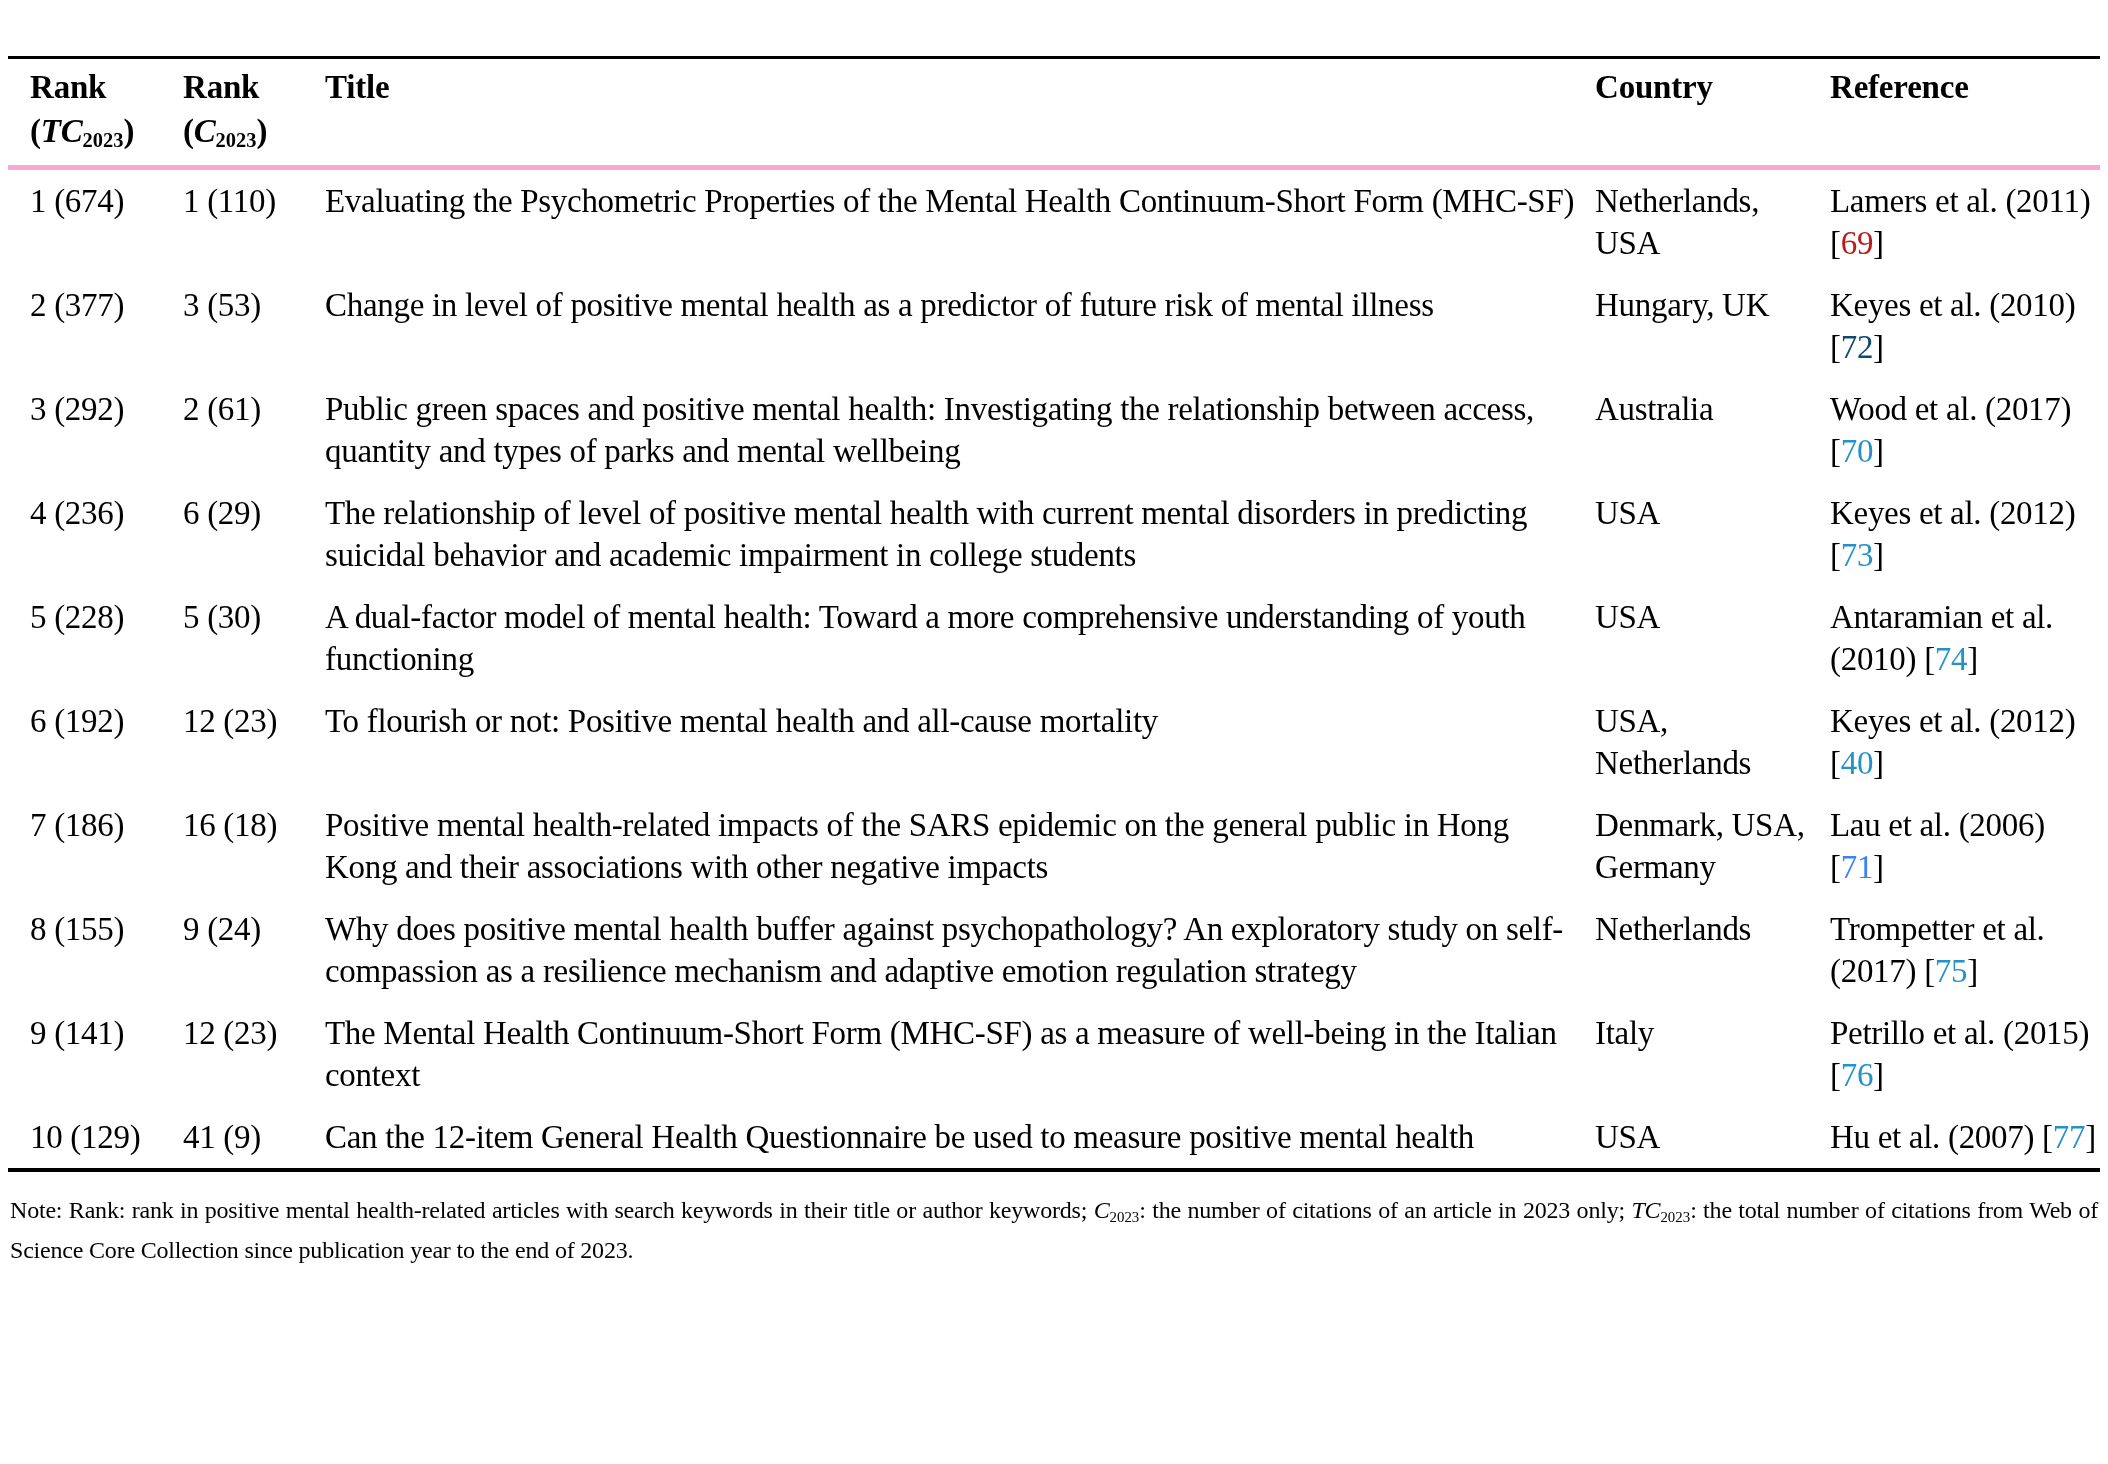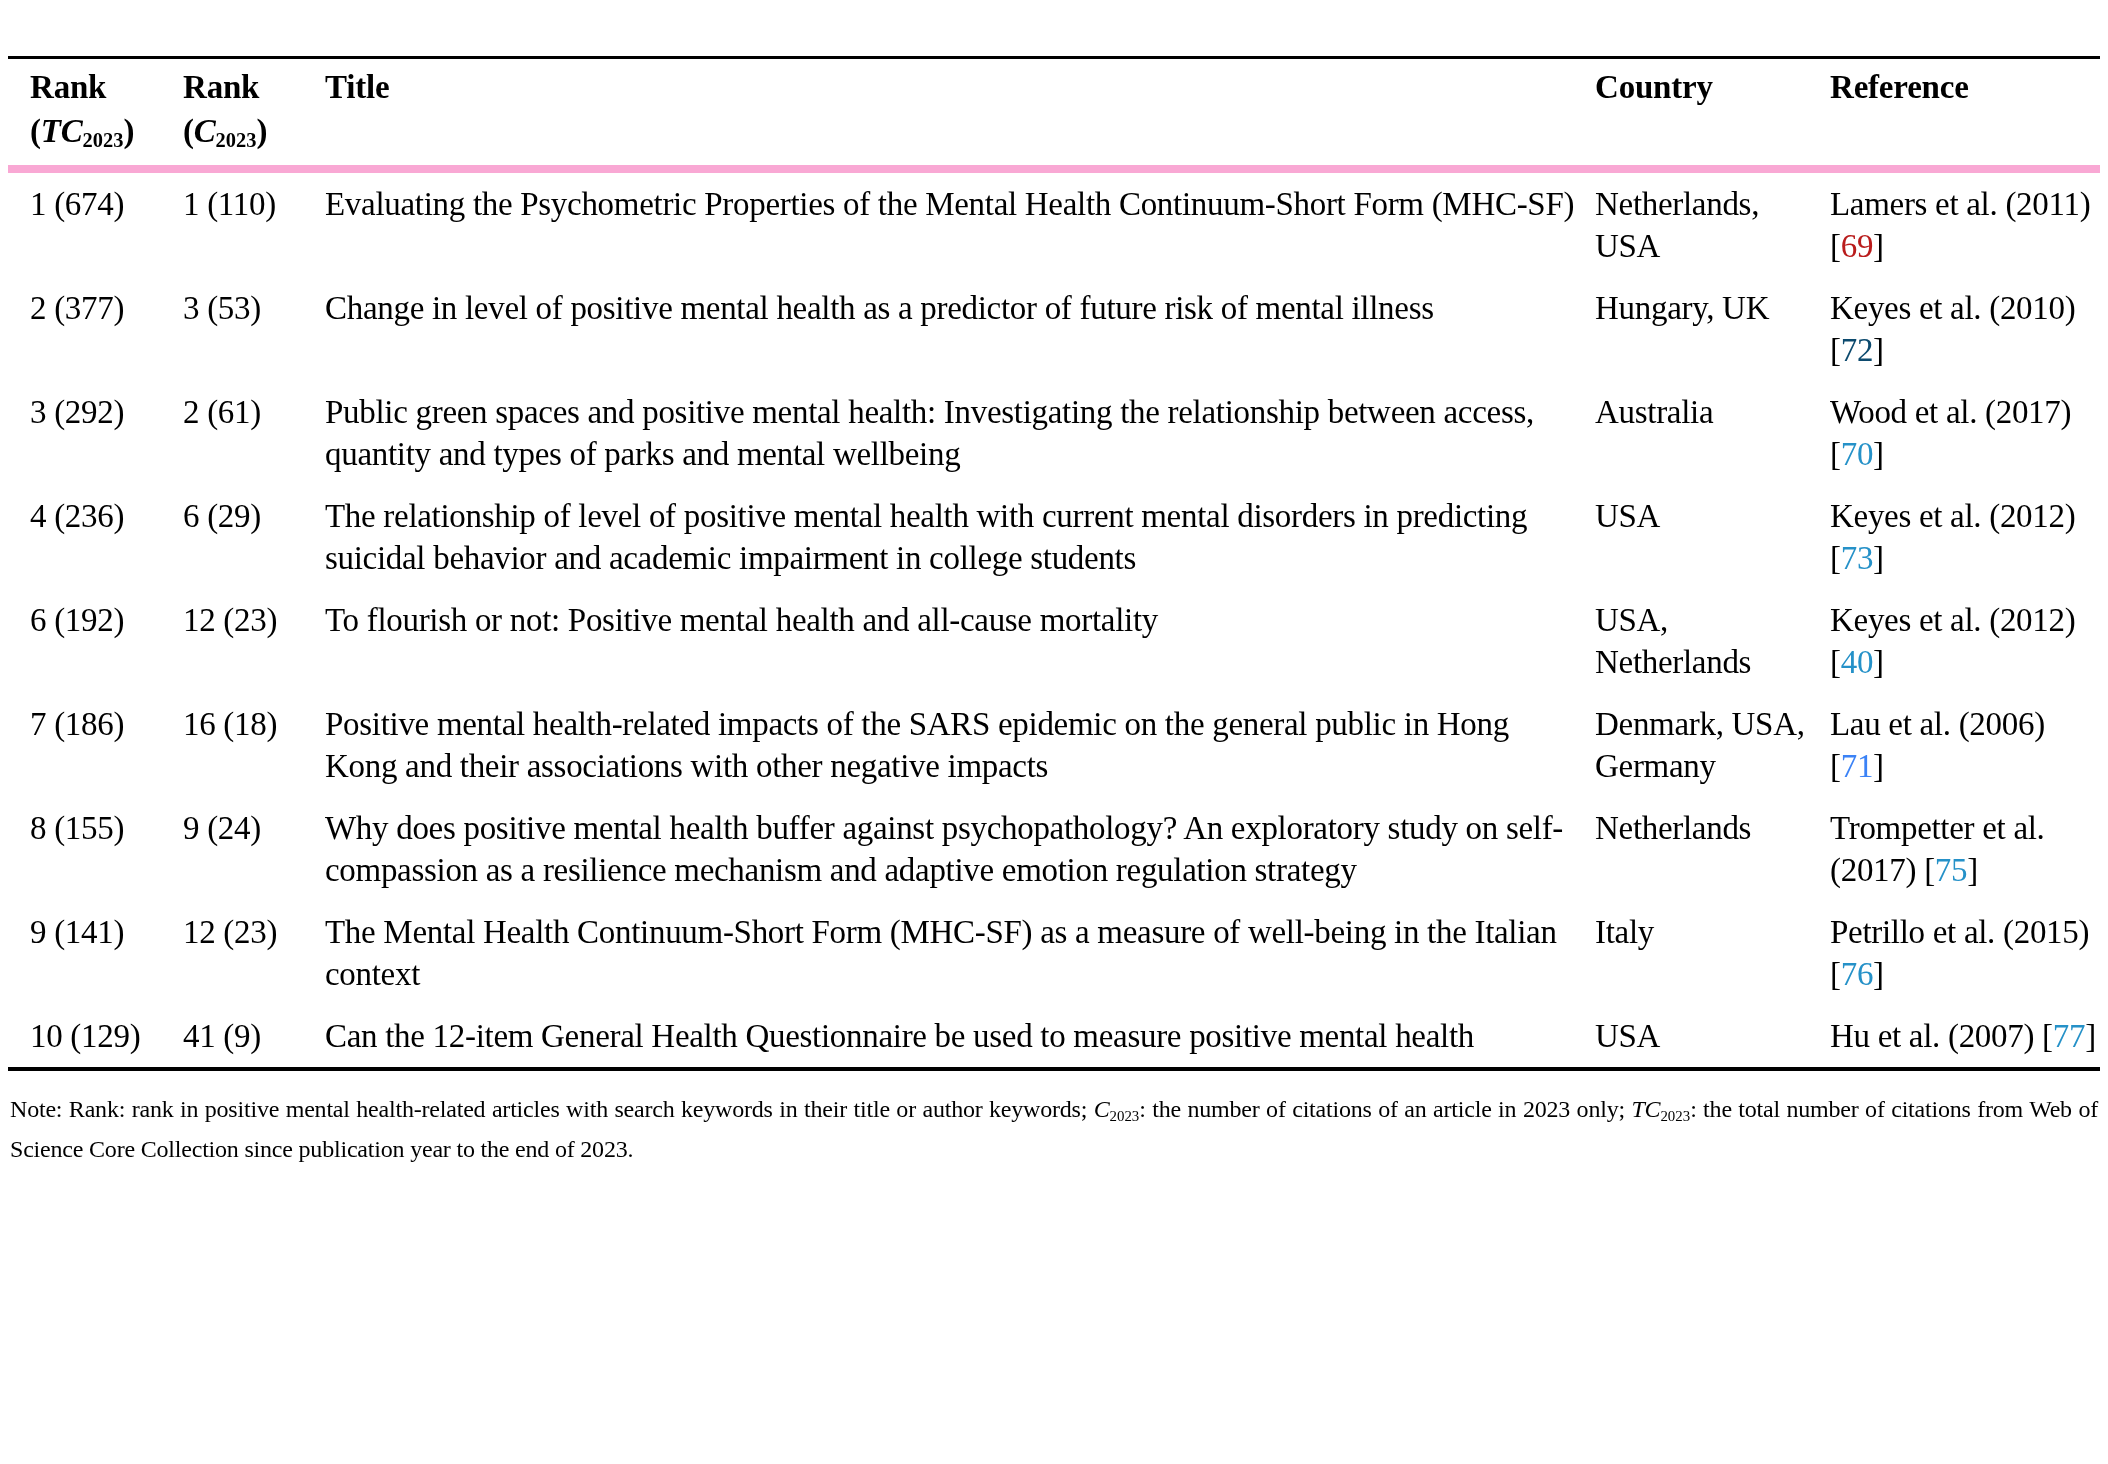--- a/index.html
+++ b/index.html
@@ -31,21 +31,21 @@
   col.c1 { width: 175px; }
   col.c2 { width: 142px; }
   col.c3 { width: 1270px; }
   col.c4 { width: 235px; }
   col.c5 { width: 270px; }
 
   th {
     font-weight: 700; text-align: left; vertical-align: top;
     font-size: 33px; line-height: 44px;
     padding: 6px 18px 8px 0; letter-spacing: -0.2px;
-    border-bottom: 8px solid #f9a8d4;
+    border-bottom: 5px solid #f9a8d4;
   }
   td {
     vertical-align: top;
     font-size: 33px; line-height: 42px;
     padding: 10px 18px 10px 0; letter-spacing: -0.3px;
   }
   th.c1, td.c1 { padding-left: 22px; }
   td.c5, th.c5 { padding-right: 4px; }
 
   .var { font-style: italic; }
@@ -118,20 +118,27 @@
       </tr>
 
       <tr>
         <td class="c1">4 (236)</td>
         <td class="c2">6 (29)</td>
         <td class="c3">The relationship of level of positive mental health with current mental disorders in predicting suicidal behavior and academic impairment in college students</td>
         <td class="c4">USA</td>
         <td class="c5"><span>Keyes et al. (2012) [</span><a class="cite" style="color: rgb(37, 145, 200);">73</a><span>]</span></td>
       </tr>
 
+      <tr>
+        <td class="c1">5 (228)</td>
+        <td class="c2">5 (30)</td>
+        <td class="c3">A dual-factor model of mental health: Toward a more comprehensive understanding of youth functioning</td>
+        <td class="c4">USA</td>
+        <td class="c5"><span>Antaramian et al. (2010) [</span><a class="cite" style="color: rgb(37, 145, 200);">74</a><span>]</span></td>
+      </tr>
 
       <tr>
         <td class="c1">6 (192)</td>
         <td class="c2">12 (23)</td>
         <td class="c3">To flourish or not: Positive mental health and all-cause mortality</td>
         <td class="c4">USA, Netherlands</td>
         <td class="c5"><span>Keyes et al. (2012) [</span><a class="cite" style="color: rgb(37, 145, 200);">40</a><span>]</span></td>
       </tr>
 
       <tr>

